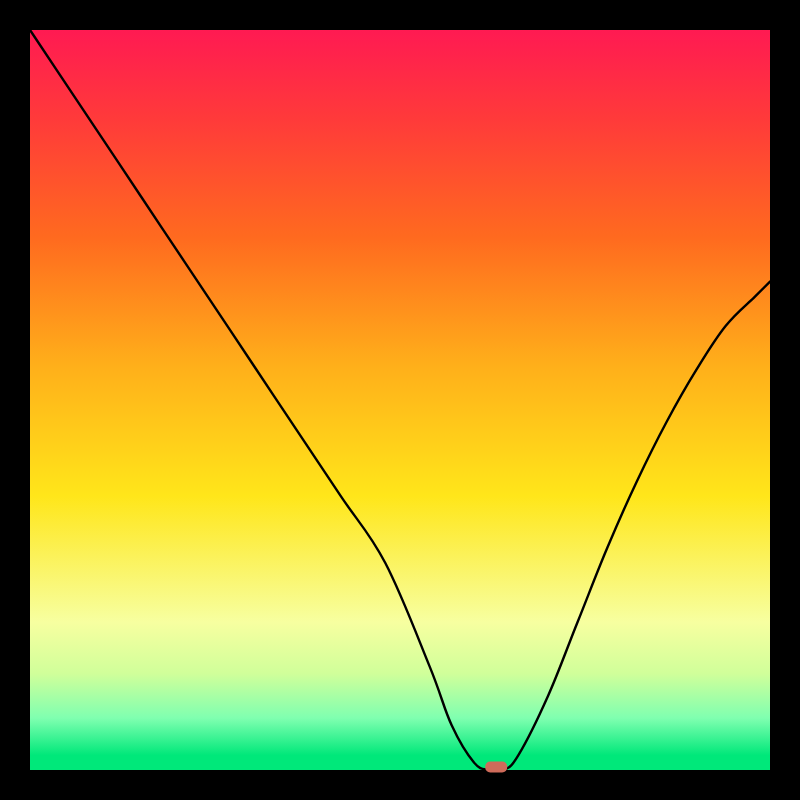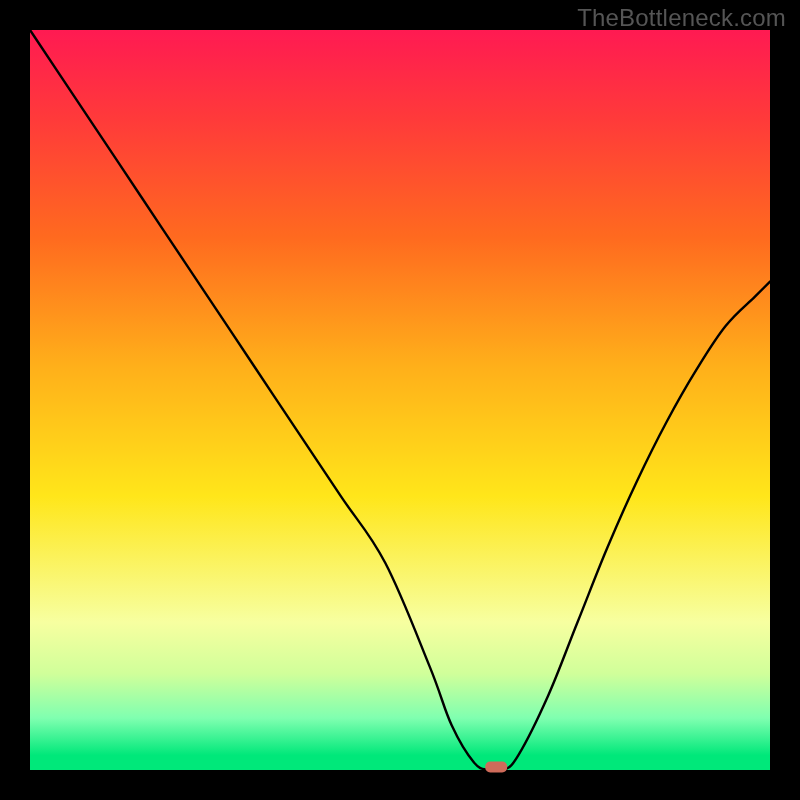--- a/index.html
+++ b/index.html
@@ -72,21 +72,20 @@
   }
   .marker {
     fill: #cf6b5a;
     stroke: none;
   }
 </style>
 </head>
 <body>
 <div class="outer">
 
-  <div class="watermark">TheBottleneck.com</div>
 
   <div class="plot">
     <div class="gradient"></div>
     <svg class="curve" viewBox="0 0 740 740">
       <path id="curve-path" d="M 0.0 0.0 C 8.0 12.0, 28.4 42.6, 44.4 66.6 C 60.4 90.6, 72.8 109.2, 88.8 133.2 C 104.8 157.2, 117.2 175.8, 133.2 199.8 C 149.2 223.8, 161.6 242.4, 177.6 266.4 C 193.6 290.4, 206.0 309.0, 222.0 333.0 C 238.0 357.0, 250.4 375.6, 266.4 399.6 C 282.4 423.6, 294.8 442.2, 310.8 466.2 C 326.8 490.2, 339.2 502.2, 355.2 532.8 C 371.2 563.4, 387.6 607.1, 399.6 636.4 C 411.6 665.7, 413.8 678.3, 421.8 695.6 C 429.8 712.9, 437.3 724.6, 444.0 732.6 C 450.7 740.6, 453.5 738.7, 458.8 740.0 C 464.1 741.3, 468.3 742.7, 473.6 740.0 C 478.9 737.3, 480.4 738.5, 488.4 725.2 C 496.4 711.9, 507.3 690.0, 518.0 666.0 C 528.7 642.0, 536.9 618.6, 547.6 592.0 C 558.3 565.4, 566.5 543.3, 577.2 518.0 C 587.9 492.7, 596.1 474.0, 606.8 451.4 C 617.5 428.8, 625.7 412.2, 636.4 392.2 C 647.1 372.2, 655.3 357.7, 666.0 340.4 C 676.7 323.1, 684.9 309.3, 695.6 296.0 C 706.3 282.7, 717.2 274.4, 725.2 266.4 C 733.2 258.4, 737.3 254.3, 740.0 251.6"></path>
       <rect id="marker-rect" class="marker" rx="5" ry="5" width="22" height="11" x="455.2" y="731.5"></rect>
     </svg>
   </div>
 </div>
 

